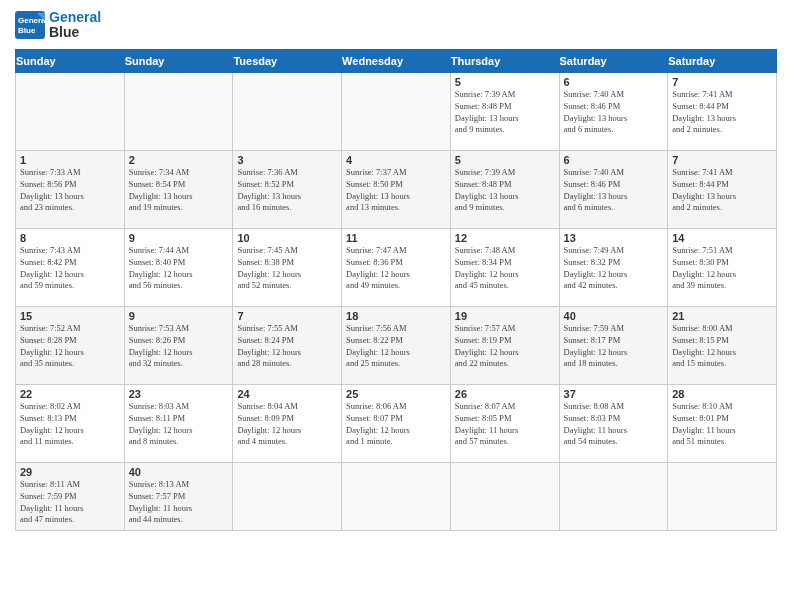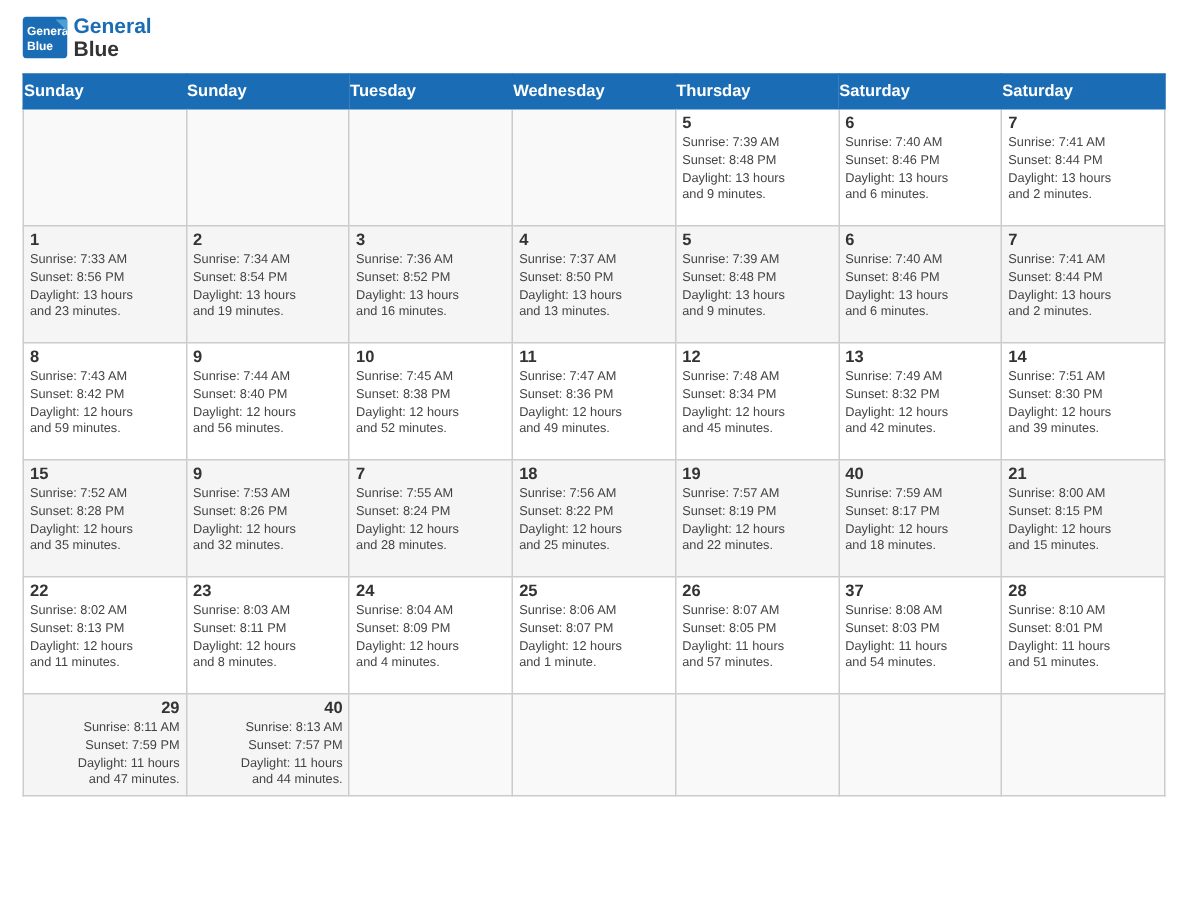--- a/index.html
+++ b/index.html
@@ -72,27 +72,27 @@
       font-size: 11px;
       font-weight: bold;
       color: #333;
       display: block;
       margin-bottom: 1px;
     }
     .day-info {
       font-size: 8.5px;
       color: #444;
       line-height: 1.4;
+      font-family: Liberation Serif, serif;
     }
     .empty-cell {
       background: #f9f9f9 !important;
     }
     .last-row td {
       height: 68px;
-      text-align: right;
     }
   </style>
 </head>
 <body>
 
 <div class="page">
   <div class="header">
     <div class="logo">
       <svg class="logo-icon" viewBox="0 0 30 28">
         <rect x="0" y="0" width="30" height="28" rx="3" fill="#1a6db5"></rect>

